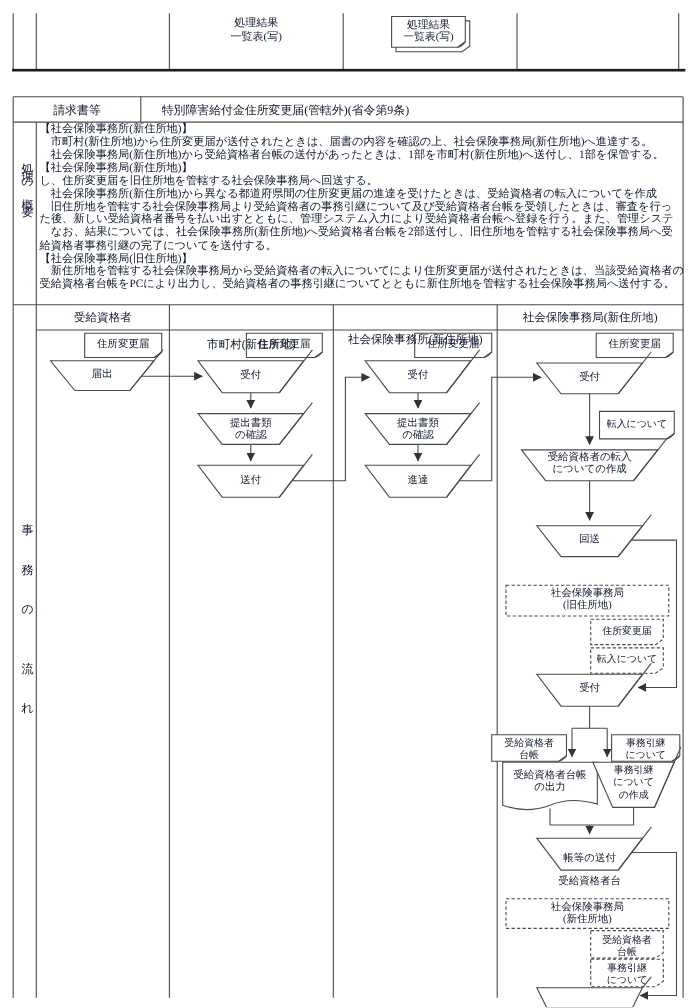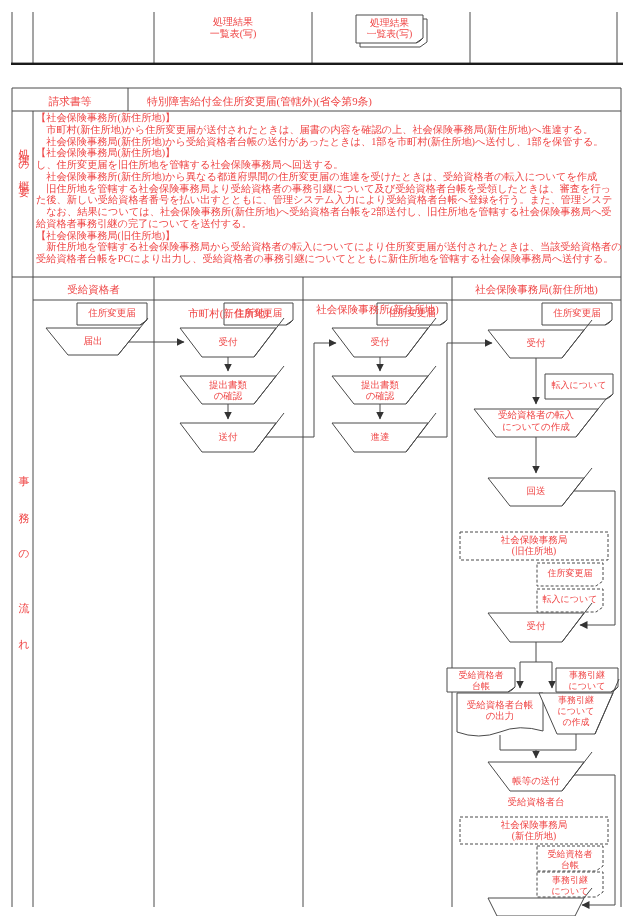--- a/index.html
+++ b/index.html
@@ -1,17 +1,17 @@
 <!DOCTYPE html>
 <html><head>
 <meta charset="utf-8">
 <style>
   html,body{margin:0;padding:0;background:#fff;}
   .page{position:relative;width:630px;height:916px;background:#fff;overflow:hidden;
-        font-family:"Liberation Serif","DejaVu Serif",serif;color:#ef4444;}
+        font-family:"Liberation Serif","DejaVu Serif",serif;color:#0f172a;}
   .page svg{position:absolute;left:0;top:0;}
   .lbl{position:absolute;text-align:center;font-size:9.5px;line-height:10.5px;white-space:nowrap;}
   .sm{font-size:9px;}
   .hdr{position:absolute;text-align:center;font-size:10.5px;line-height:16px;white-space:nowrap;}
   .cell{position:absolute;font-size:10.8px;line-height:17px;white-space:nowrap;}
   .ov{position:absolute;left:36px;top:112px;width:588px;}
   .ovline{font-size:10.2px;line-height:11.75px;white-space:nowrap;}
   .vert{position:absolute;writing-mode:vertical-rl;text-orientation:upright;font-size:11px;white-space:nowrap;}
 </style>
 </head>
@@ -168,21 +168,21 @@
 
 <div class="lbl" style="left:377px;top:307.5px;width:70px;">住所変更届</div>
 <div class="lbl" style="left:345px;top:336.5px;width:70px;">受付</div>
 <div class="lbl" style="left:340px;top:379.5px;width:80px;">提出書類</div>
 <div class="lbl" style="left:340px;top:390.5px;width:80px;">の確認</div>
 <div class="lbl" style="left:345px;top:431.5px;width:70px;">進達</div>
 
 <div class="lbl" style="left:542px;top:307.5px;width:70px;">住所変更届</div>
 <div class="lbl" style="left:501px;top:337.5px;width:70px;">受付</div>
 <div class="lbl sm" style="left:545px;top:380px;width:68px;">転入について</div>
-<div class="lbl" style="left:476px;top:411px;width:120px;font-family:Liberation Mono, monospace;">受給資格者の転入</div>
+<div class="lbl" style="left:476px;top:411px;width:120px;">受給資格者の転入</div>
 <div class="lbl" style="left:476px;top:422px;width:120px;">についての作成</div>
 <div class="lbl" style="left:501px;top:485.5px;width:70px;">回送</div>
 
 <div class="lbl" style="left:460px;top:534.5px;width:148px;">社会保険事務局</div>
 <div class="lbl" style="left:460px;top:545.5px;width:148px;">(旧住所地)</div>
 <div class="lbl sm" style="left:537px;top:568px;width:66px;">住所変更届</div>
 <div class="lbl sm" style="left:537px;top:594px;width:66px;">転入について</div>
 <div class="lbl" style="left:501px;top:620.5px;width:70px;">受付</div>
 
 <div class="lbl sm" style="left:447px;top:670px;width:68px;">受給資格者</div>

